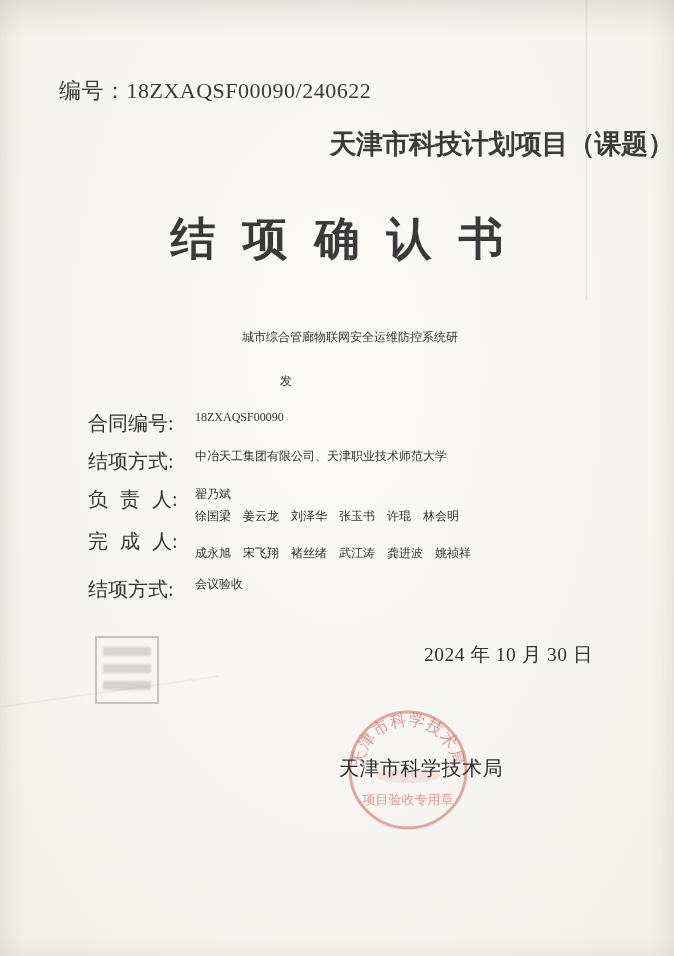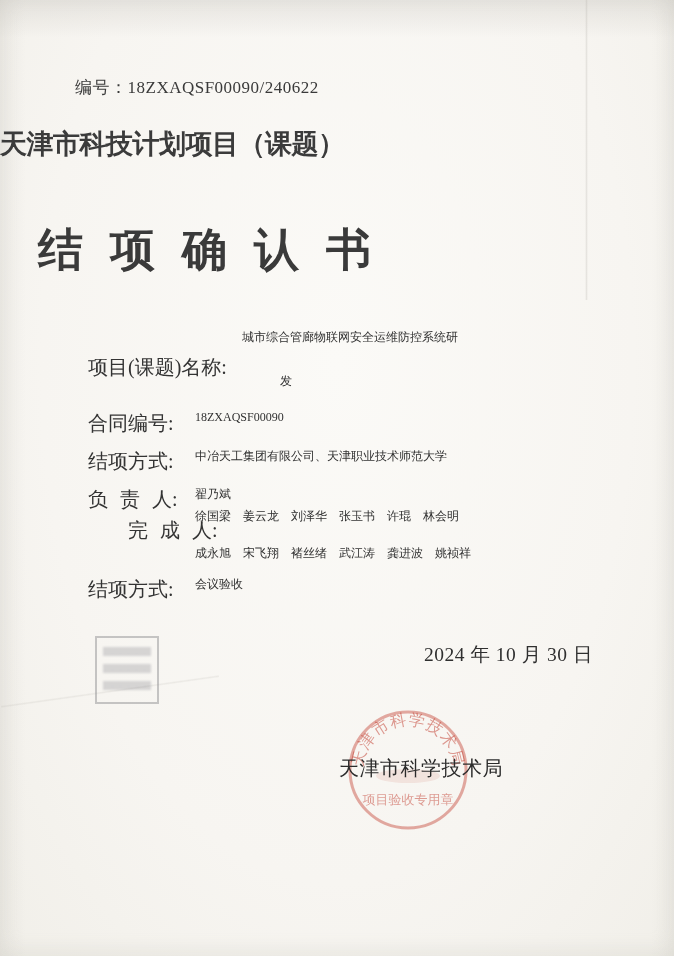--- a/index.html
+++ b/index.html
@@ -17,27 +17,27 @@
       radial-gradient(ellipse at 50% 38%, #fbfaf7 0%, #f7f5f1 62%, #f1efe9 100%);
     box-shadow: inset 0 -6px 18px rgba(180,176,168,0.18);
     color:#333;
   }
   
   .crease-a{position:absolute;left:585px;top:0;width:3px;height:300px;
     background:linear-gradient(90deg,transparent,rgba(175,172,165,0.25),transparent);}
   .crease-b{position:absolute;left:0;top:690px;width:220px;height:3px;
     background:linear-gradient(180deg,transparent,rgba(175,172,165,0.18),transparent);transform:rotate(-8deg);}
 
-  .serial{position:absolute;left:75px;top:76px;font-size:17px;letter-spacing:0.5px;color:#3a3a3a;}
+  .serial{position:absolute;left:59px;top:76px;font-size:22px;letter-spacing:0.5px;color:#3a3a3a;}
   .subtitle{
-    position:absolute;left:0;right:0;top:126px;text-align:left;
+    position:absolute;left:0;right:0;top:126px;text-align:right;
     font-size:27px;font-weight:700;letter-spacing:-0.5px;color:#3b3b3b;
   }
   .title{
-    position:absolute;left:0;right:0;top:214px;text-align:left;margin:11px;
+    position:absolute;left:0;right:0;top:214px;text-align:center;margin:0;
     font-family:"Liberation Sans","DejaVu Sans",sans-serif;
     font-size:45px;font-weight:700;color:#3a3a3a;
     letter-spacing:27px;text-indent:27px;line-height:1.1;
   }
 
   .lbl{position:absolute;font-size:20px;color:#333;word-spacing:7px;white-space:nowrap;}
   .val{position:absolute;font-size:12px;color:#303030;white-space:nowrap;}
   .names{word-spacing:9px;}
 
   .faint-stamp{
@@ -70,34 +70,33 @@
   <div class="crease-b"></div>
 
   <div class="serial">
     <span>编号：</span><span>18ZXAQSF00090/240622</span>
   </div>
 
   <div class="subtitle">天津市科技计划项目（课题）</div>
 
   <h1 class="title">结项确认书</h1>
 
-  <div class="lbl" style="left:88px;top:354px;">项目(课题)名称:</div>
   <div class="val" style="left:242px;top:329px;">城市综合管廊物联网安全运维防控系统研</div>
   <div class="val" style="left:280px;top:373px;">发</div>
 
   <div class="lbl" style="left:88px;top:410px;">合同编号:</div>
   <div class="val" style="left:195px;top:410px;">18ZXAQSF00090</div>
 
   <div class="lbl" style="left:88px;top:448px;">结项方式:</div>
   <div class="val" style="left:195px;top:448px;">中冶天工集团有限公司、天津职业技术师范大学</div>
 
   <div class="lbl" style="left:88px;top:486px;">负 责 人:</div>
   <div class="val" style="left:195px;top:486px;text-align:center;">翟乃斌</div>
 
-  <div class="lbl" style="left:88px;top:517px;margin-left:40px;">完 成 人:</div>
+  <div class="lbl" style="left:88px;top:528px;">完 成 人:</div>
   <div class="val names" style="left:195px;top:545px;">成永旭 宋飞翔 褚丝绪 武江涛 龚进波 姚祯祥</div>
   <div class="val names" style="left:195px;top:508px;">徐国梁 姜云龙 刘泽华 张玉书 许琨 林会明</div>
 
   <div class="lbl" style="left:88px;top:576px;">结项方式:</div>
   <div class="val" style="left:195px;top:576px;">会议验收</div>
 
   <div class="faint-stamp">
     <div class="smudge"></div>
   </div>
 

